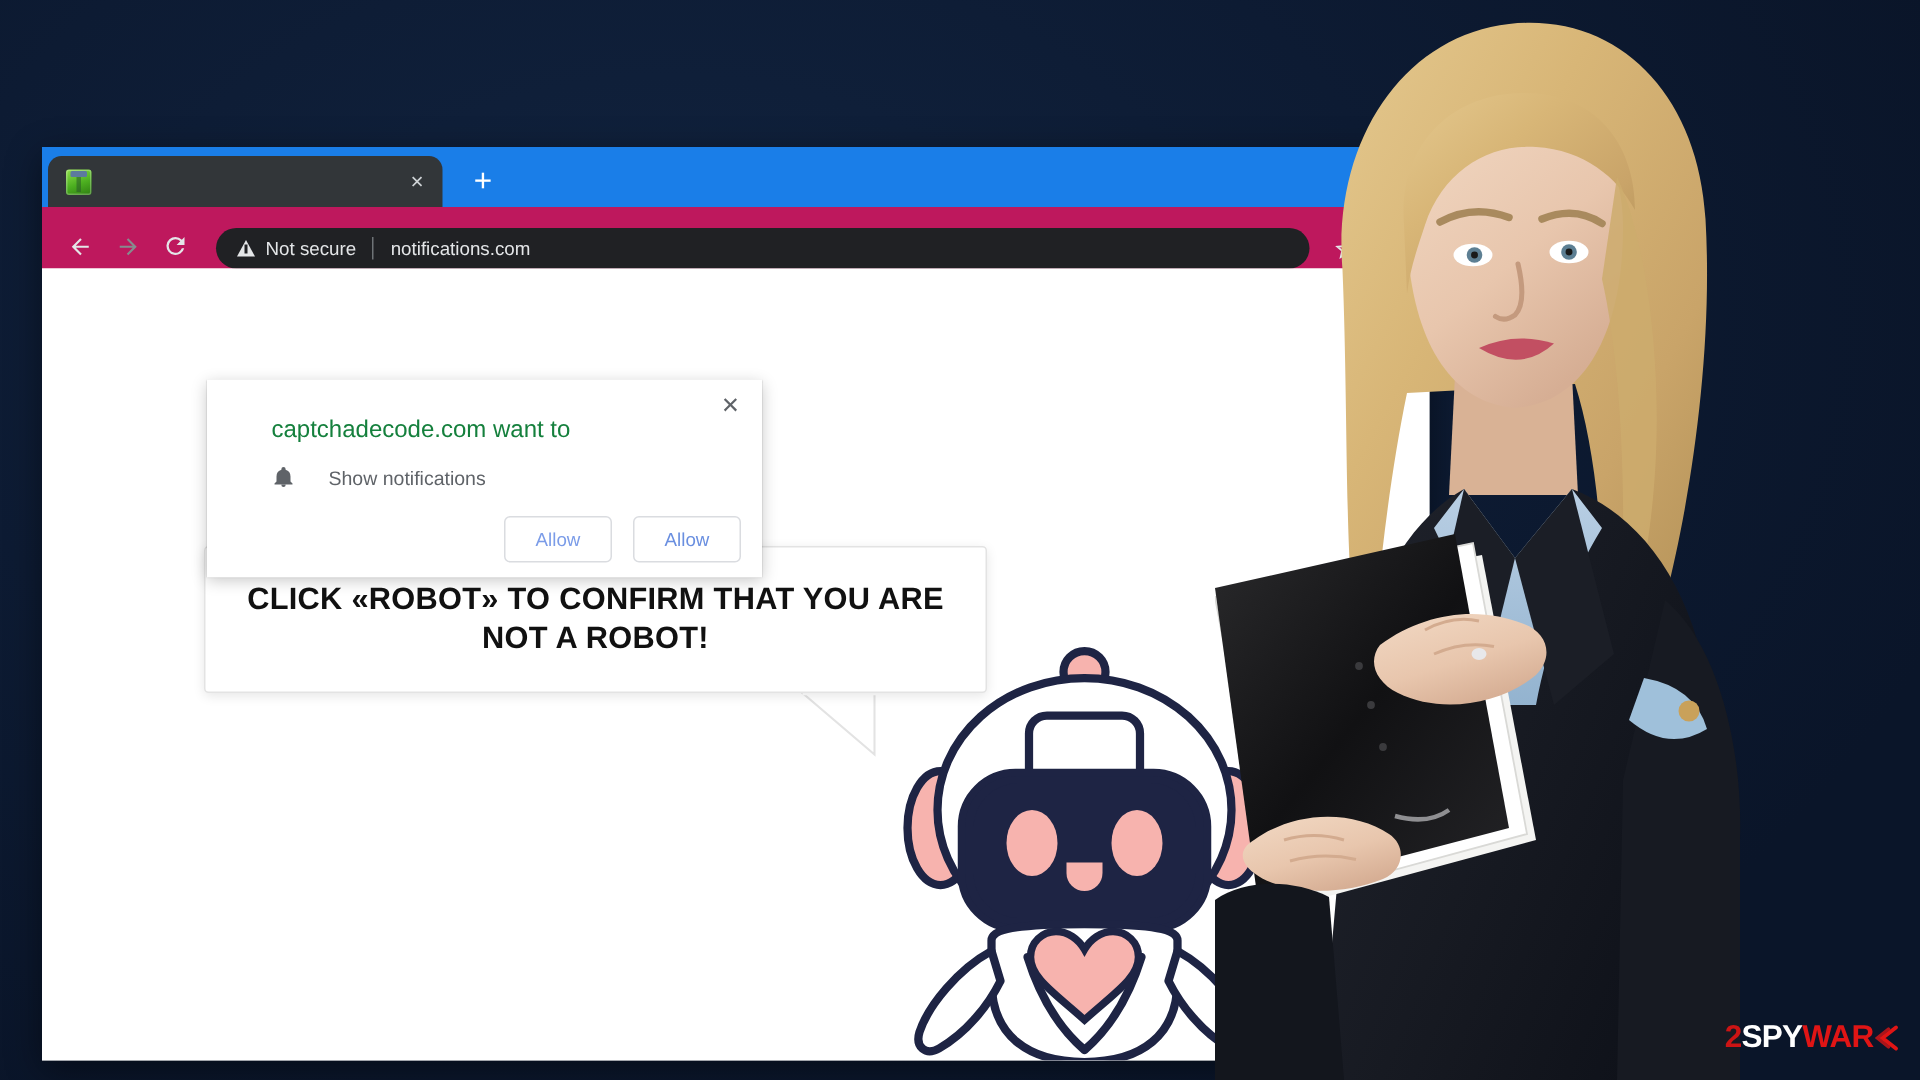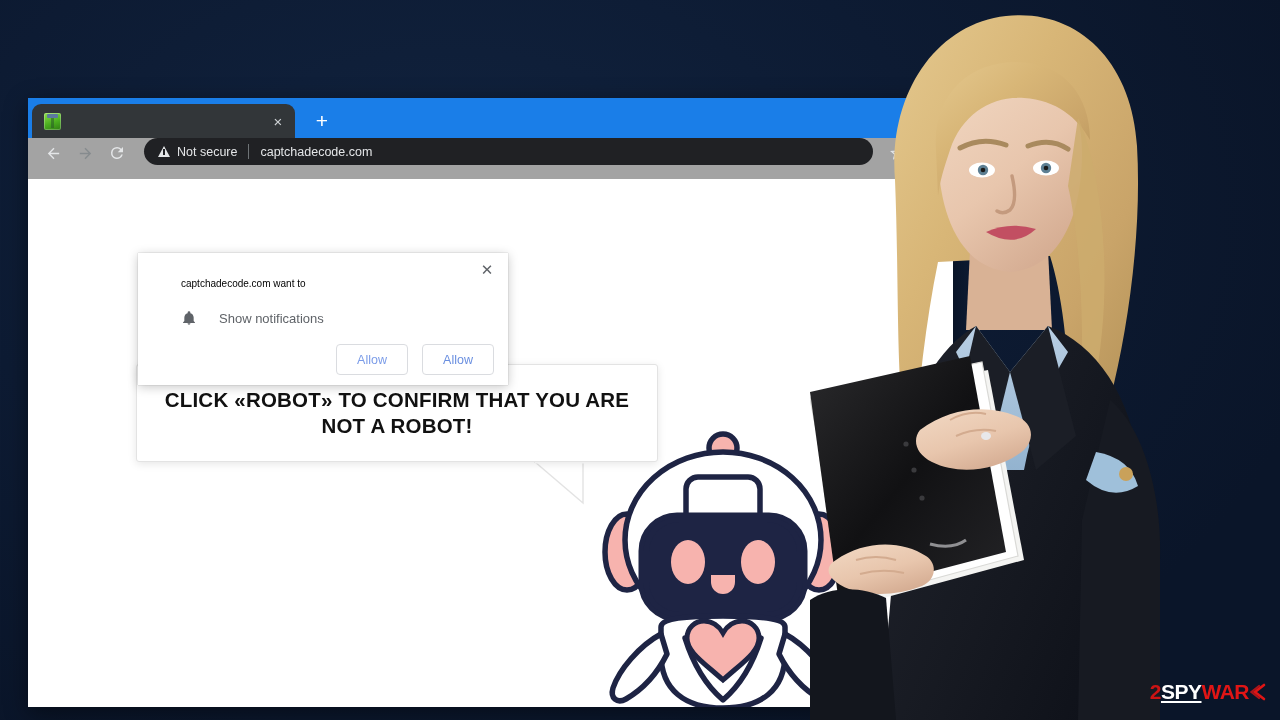--- a/index.html
+++ b/index.html
@@ -131,23 +131,23 @@
     display: block;
     width: 12px;
     height: 2px;
     background: #dfeeff;
   }
 
   
   #toolbar {
     position: relative;
     height: 41px;
-    background: #a3a3a3;
-    display: flex;
-    align-items: flex-start;
+    background: #be185d;
+    display: flex;
+    align-items: flex-end;
     padding: 0 10px;
     box-sizing: border-box;
   }
   .nav-btn {
     width: 30px;
     height: 30px;
     display: flex;
     align-items: center;
     justify-content: center;
     color: #d6d8da;
@@ -257,22 +257,22 @@
     font-size: 15px;
     display: flex;
     align-items: center;
     justify-content: center;
     font-weight: 500;
   }
   #notif-title {
     position: absolute;
     left: 43px;
     top: 25px;
-    font-size: 10px;
-    color: #000000;
+    font-size: 16px;
+    color: #15803d;
     white-space: nowrap;
   }
   #notif-row {
     position: absolute;
     left: 43px;
     top: 57px;
     display: flex;
     align-items: center;
   }
   .bell {
@@ -376,21 +376,21 @@
     bottom: 16px;
     z-index: 60;
     display: flex;
     align-items: center;
     font-weight: bold;
     font-size: 21px;
     letter-spacing: -0.5px;
     font-family: "Liberation Sans", sans-serif;
   }
   .wm-2 { color: #cc1414; }
-  .wm-spy { color: #ffffff; text-decoration: underline; }
+  .wm-spy { color: #ffffff; }
   .wm-war { color: #e01515; }
   .wm-arrow { margin-left: 1px; display: flex; align-items: center; }
 </style>
 </head>
 <body>
 
 <div id="stage">
 
   <div id="browser-window">
 
@@ -426,21 +426,21 @@
           <path d="M17.65 6.35A7.95 7.95 0 0 0 12 4a8 8 0 1 0 7.73 10h-2.08A6 6 0 1 1 12 6c1.66 0 3.14.69 4.22 1.78L13 11h7V4z" fill="#e4e6e8"></path>
         </svg>
       </div>
 
       <div id="omnibox">
         <div class="sec-warning">
           <span class="warn-tri"></span>
           <span class="sec-label">Not secure</span>
         </div>
         <span class="omni-divider"></span>
-        <span class="omni-url">captchadecode.com</span>
+        <span class="omni-url">notifications.com</span>
       </div>
 
       <div class="tb-icon" id="star-icon">
         <svg width="17" height="17" viewBox="0 0 24 24">
           <path d="M12 17.27l5.18 3.13-1.37-5.89L20.4 10.6l-6.03-.52L12 4.5 9.63 10.08 3.6 10.6l4.59 3.91-1.37 5.89z" fill="none" stroke="#e4e6e8" stroke-width="1.7"></path>
         </svg>
       </div>
 
       <div id="incognito-avatar">
         <svg width="20" height="20" viewBox="0 0 24 24">

